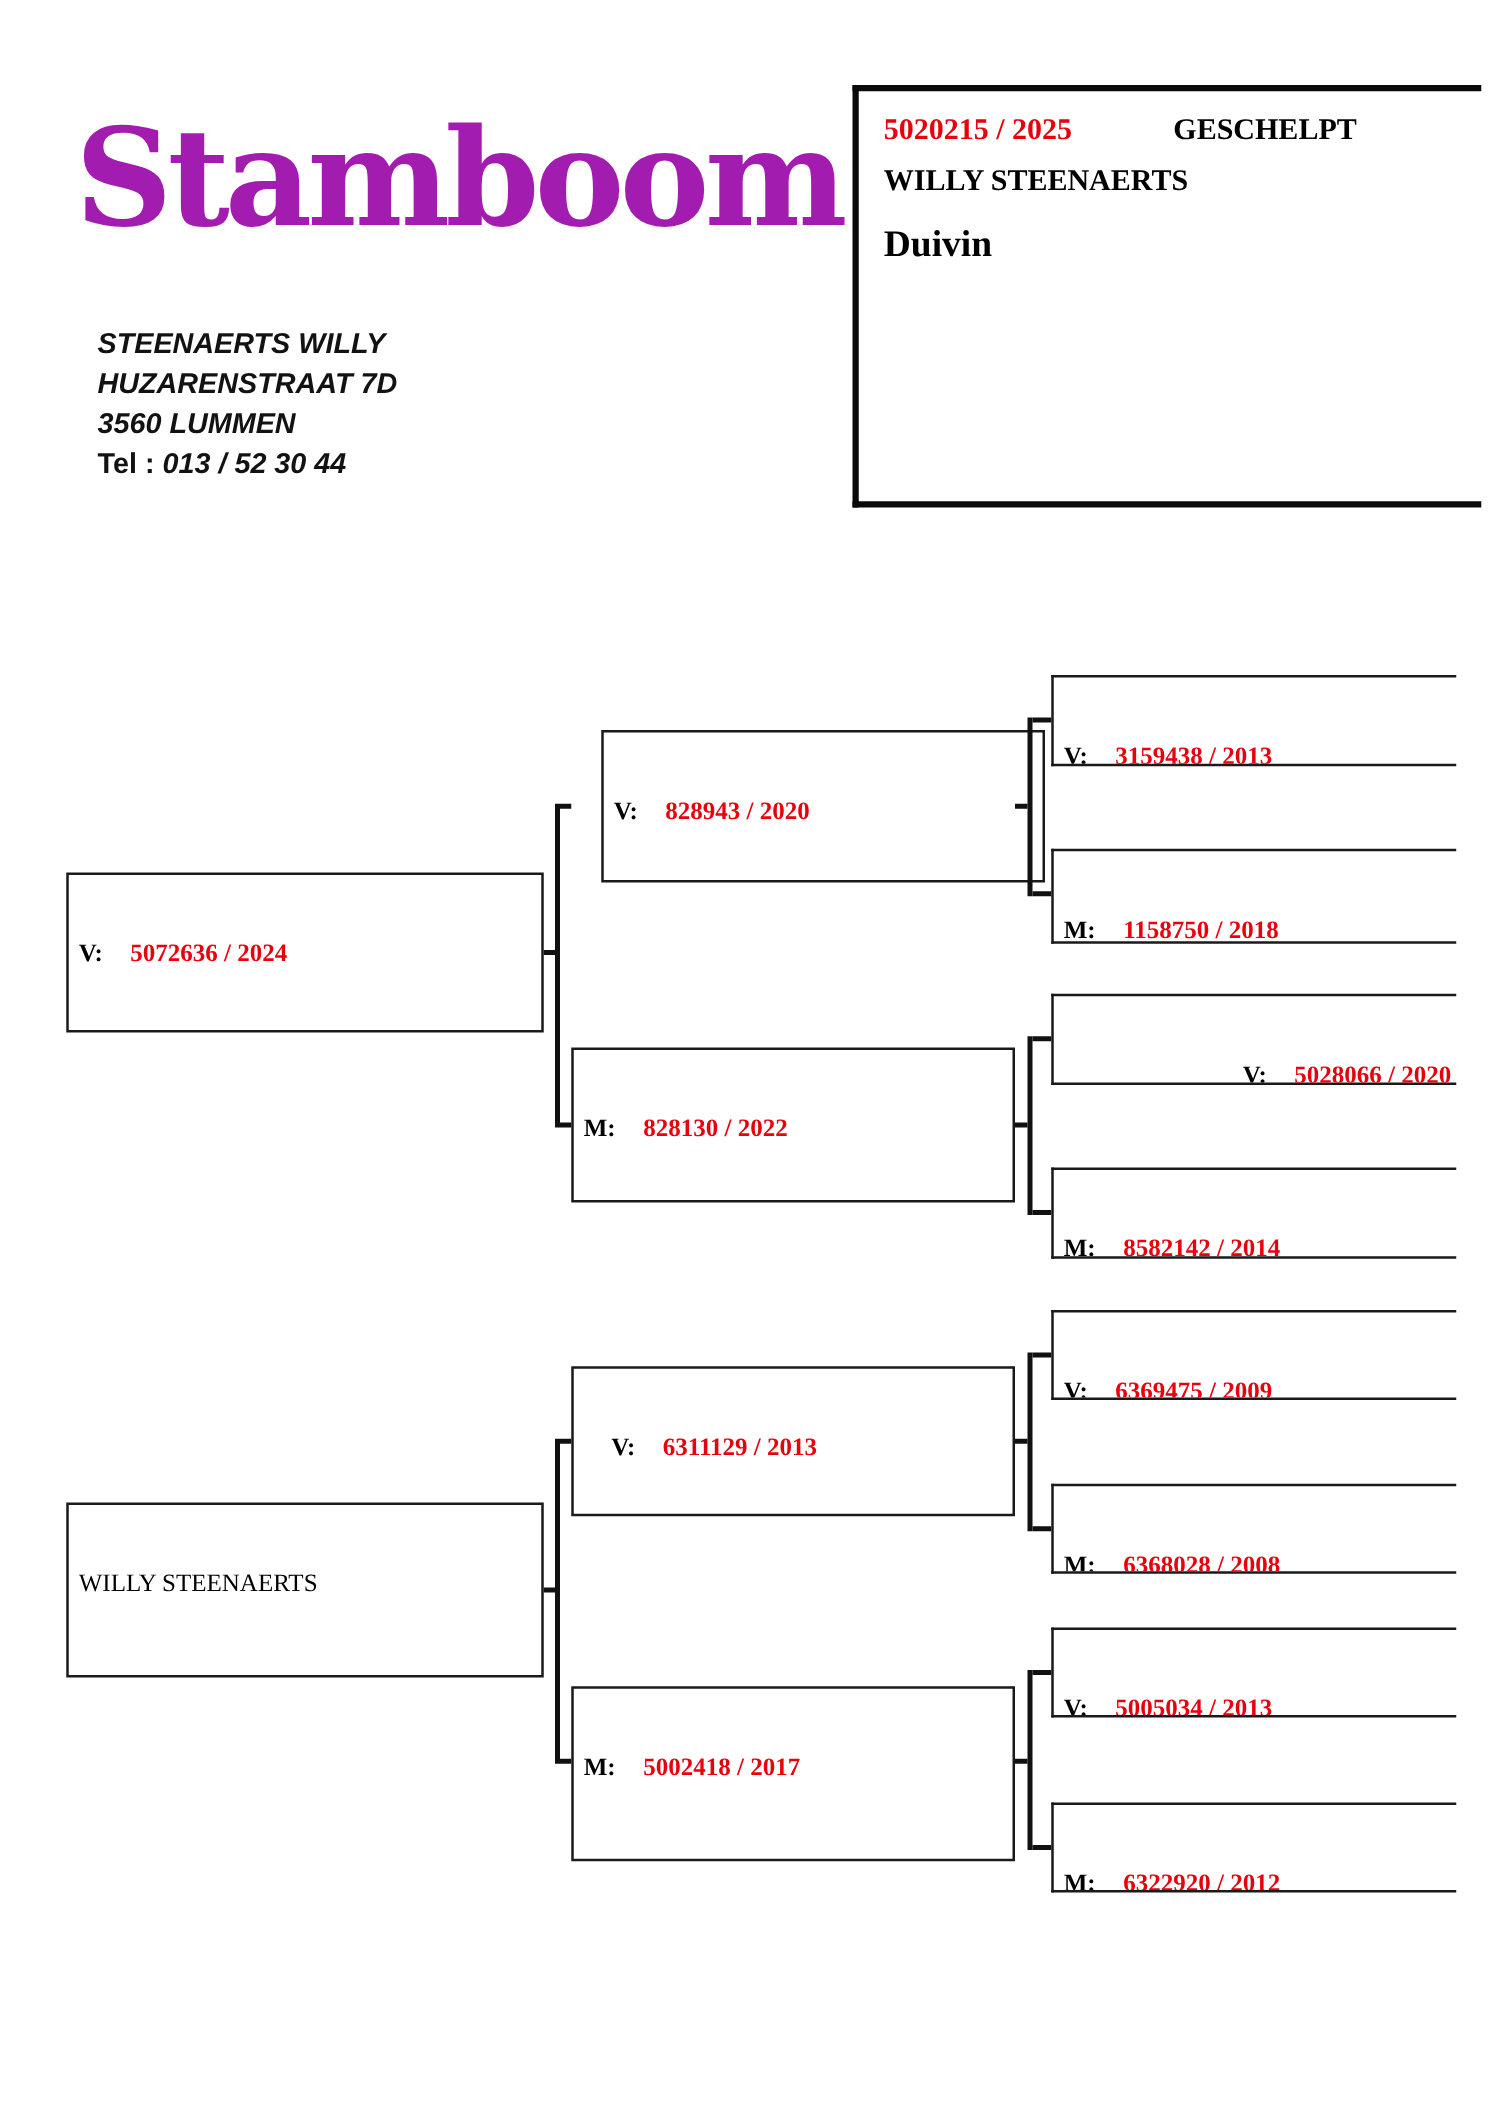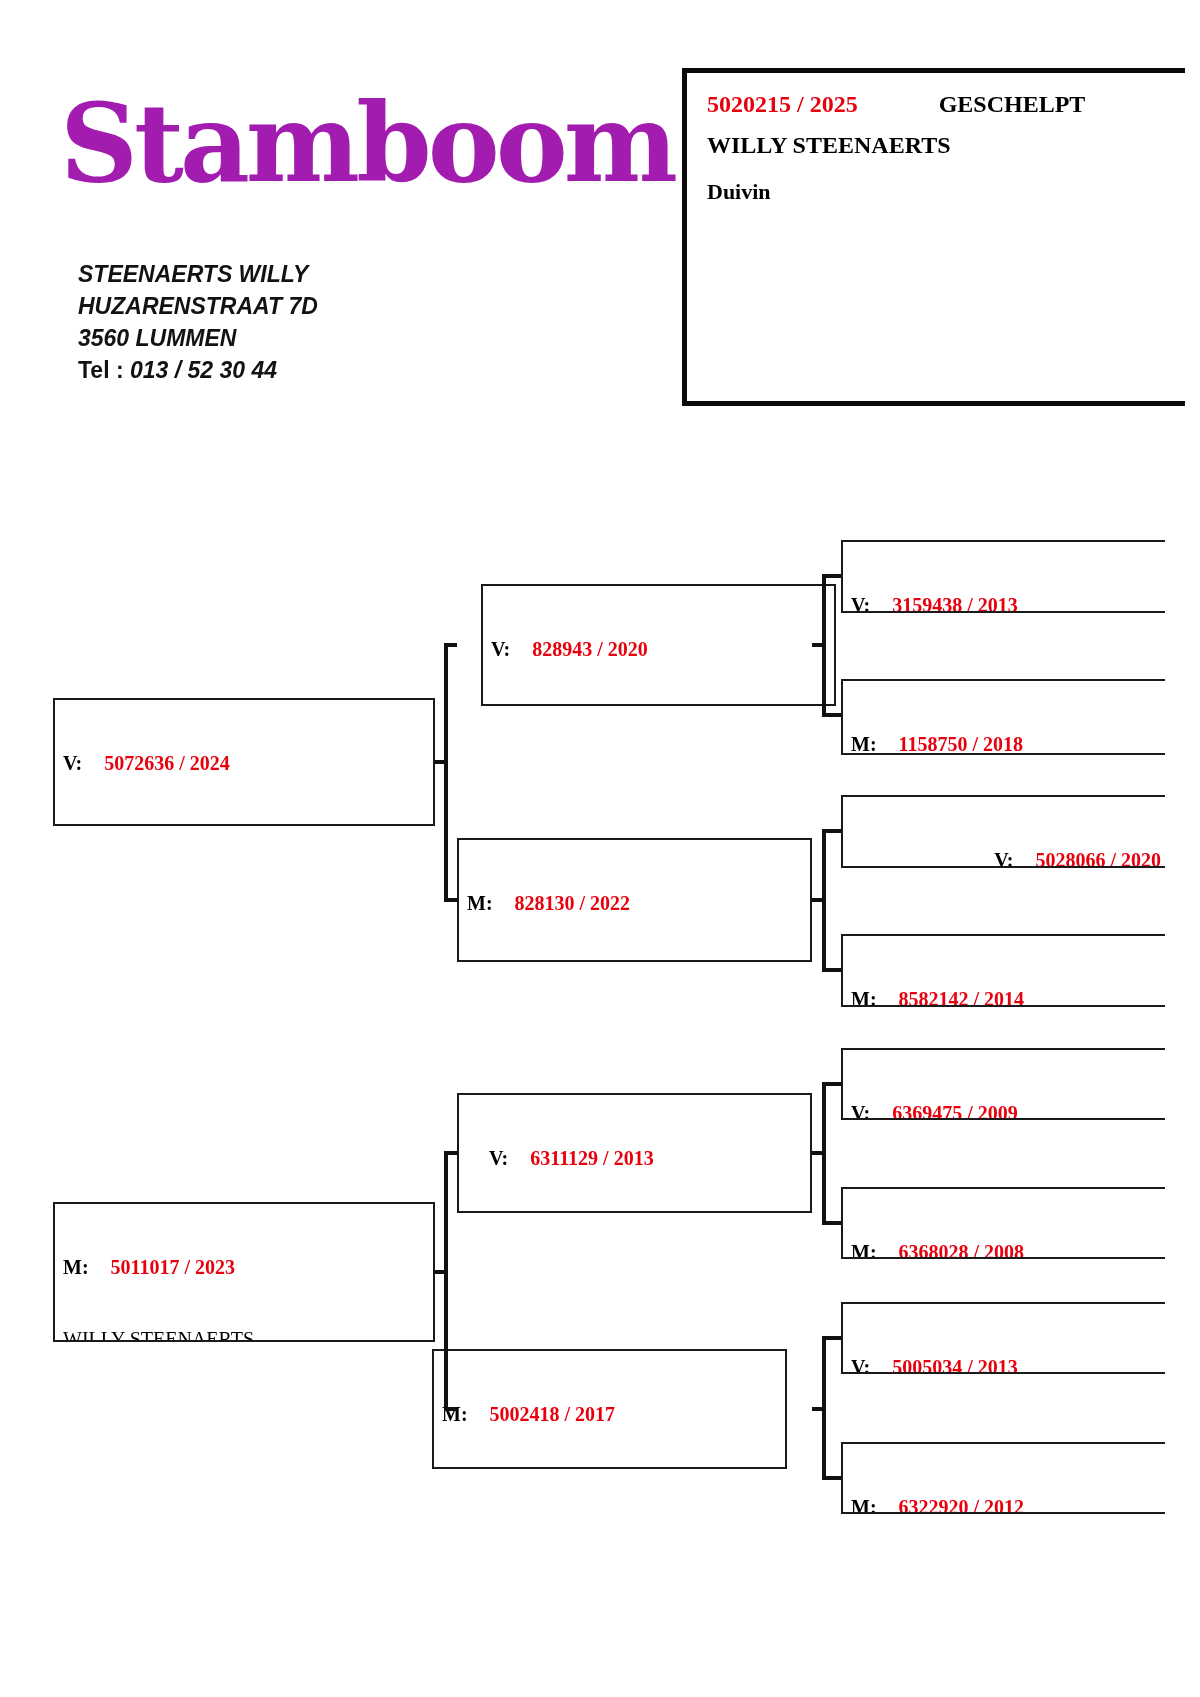--- a/index.html
+++ b/index.html
@@ -17,21 +17,21 @@
   .owner .tel-label{font-style:normal;}
 
   
   .header-box{position:absolute;left:682px;top:68px;width:478px;height:310px;
               border-top:5px solid #0a0a0a;border-left:5px solid #0a0a0a;border-bottom:5px solid #0a0a0a;
               padding:18px 0 0 20px;box-sizing:content-box;}
   .header-box .row1{white-space:pre;}
   .header-box .ring-no{font-weight:bold;font-size:24px;}
   .header-box .color-label{font-weight:bold;font-size:24px;margin-left:81px;}
   .header-box .breeder{font-weight:bold;font-size:24px;margin-top:14px;}
-  .header-box .sex{font-weight:bold;font-size:22px;margin-top:20px;}
+  .header-box .sex{font-weight:bold;font-size:30px;margin-top:20px;}
 
   
   .pbox{position:absolute;border:2px solid #1a1a1a;background:#fff;box-sizing:border-box;
         padding:3px 4px 0 8px;font-size:20px;line-height:24px;white-space:pre;overflow:hidden;}
   .pbox.open-right{border-right:none;}
   .pbox .tag{font-weight:bold;margin-right:22px;}
   .pbox .ring{font-weight:bold;}
 
   .red{color:#e8000d;}
   .blue{color:#a21caf;}
@@ -58,21 +58,20 @@
     <div class="breeder">WILLY STEENAERTS</div>
     <div class="sex">Duivin</div>
   </div>
 
   <div class="pbox" style="left:53px;top:698px;width:382px;height:128px;">
     <div><span class="tag">V:</span><span class="ring red">5072636 / 2024</span></div>
     <div>WILLY STEENAERTS</div>
   </div>
 
   <div class="pbox" style="left:53px;top:1202px;width:382px;height:140px;">
-    <div><span class="tag">M:</span><span class="ring red">5011017 / 2023</span></div>
     <div>WILLY STEENAERTS</div>
     
   </div>
 
   <div class="pbox" style="left:481px;top:584px;width:355px;height:122px;">
     <div><span class="tag">V:</span><span class="ring red">828943 / 2020</span></div>
     
     
     
     
@@ -86,21 +85,21 @@
   </div>
 
   <div class="pbox" style="left:457px;top:1093px;width:355px;height:120px;padding-left:30px;">
     <div><span class="tag">V:</span><span class="ring red">6311129 / 2013</span></div>
     
     
     
     
   </div>
 
-  <div class="pbox" style="left:432px;top:1349px;width:355px;height:120px;">
+  <div class="pbox" style="left:457px;top:1349px;width:355px;height:140px;">
     <div><span class="tag">M:</span><span class="ring red">5002418 / 2017</span></div>
     
     
     
     
   </div>
 
   <div class="pbox open-right" style="left:841px;top:540px;width:324px;height:73px;">
     <div><span class="tag">V:</span><span class="ring red">3159438 / 2013</span></div>
     

